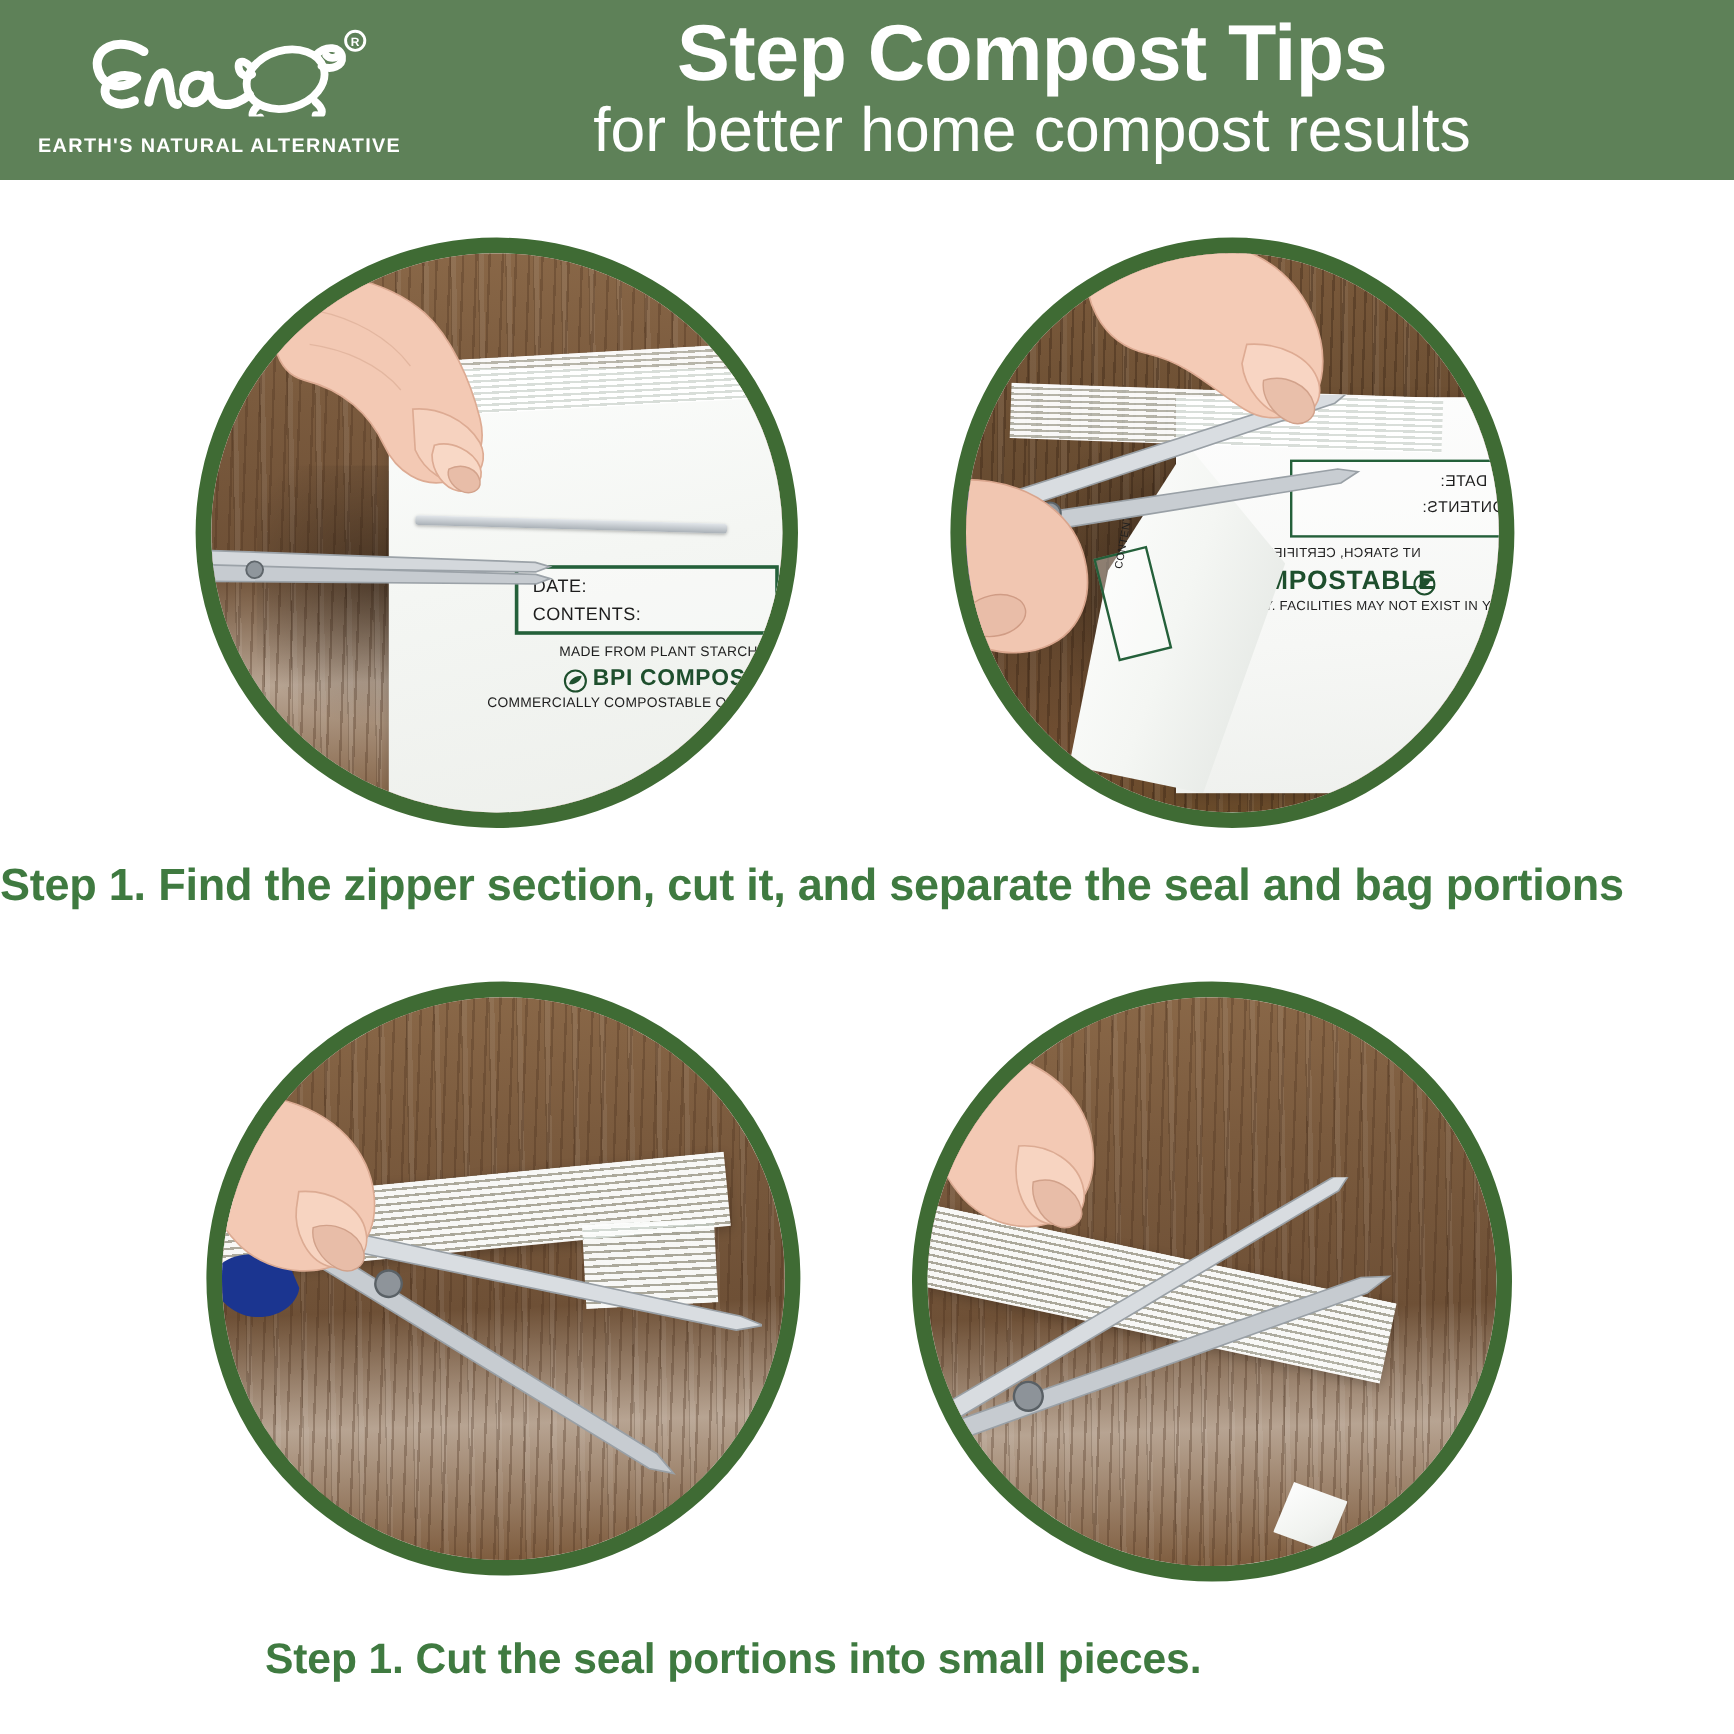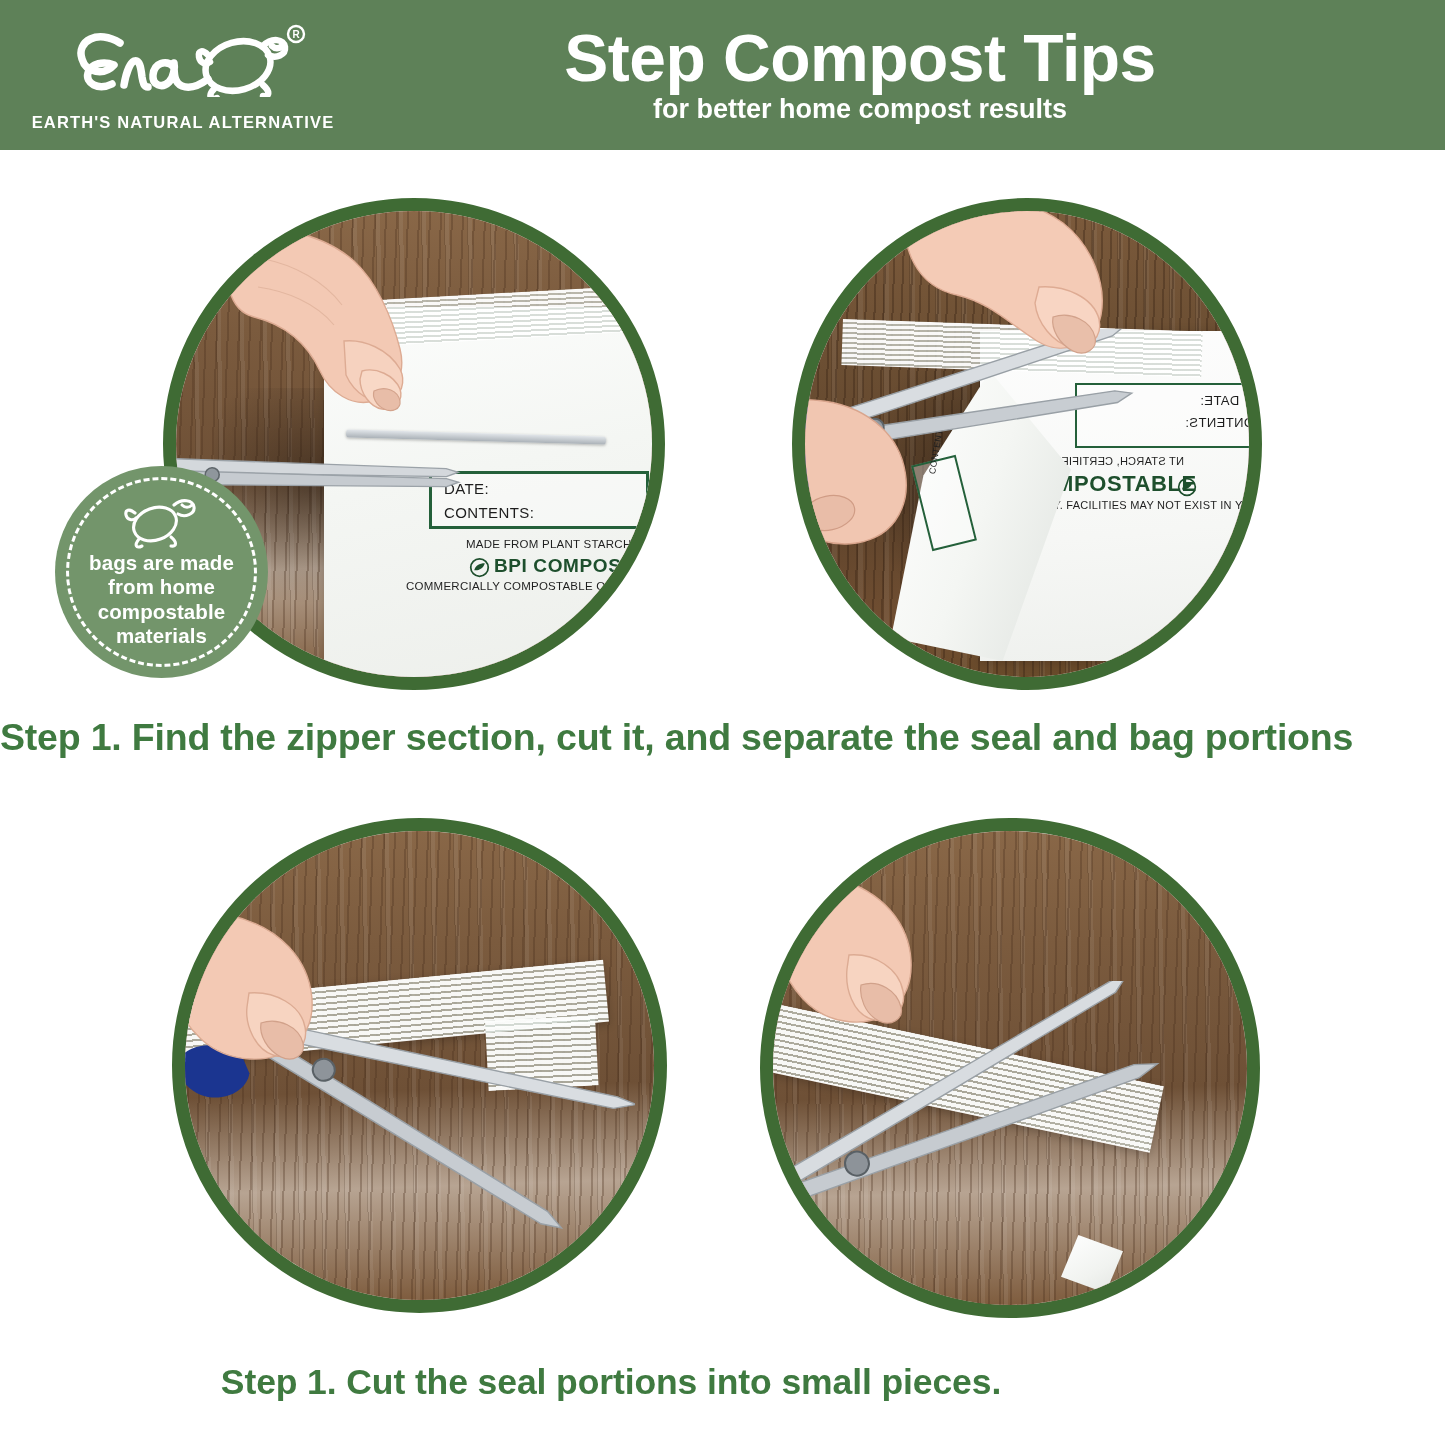--- a/index.html
+++ b/index.html
@@ -31,21 +31,21 @@
   .titles {
     position: absolute; left: 330px; top: 8px; width: 1060px; height: 134px;
     display: flex; flex-direction: column; align-items: center; justify-content: center;
   }
   .title-main {
     color: #ffffff; font-size: 66px; font-weight: 700; line-height: 1.0;
     letter-spacing: -0.5px; white-space: nowrap;
     font-family: "Liberation Sans", sans-serif;
   }
   .title-sub {
-    color: #ffffff; font-size: 27px; font-weight: 700; line-height: 1.15;
+    color: #ffffff; font-size: 52px; font-weight: 400; line-height: 1.15;
     white-space: nowrap; margin-top: 3px;
     font-family: "Liberation Sans", sans-serif;
   }
 
   
   .photo {
     position: absolute; border-radius: 50%; overflow: hidden;
     border: 13px solid #3F6B34; background: #ffffff;
   }
   .photo.p1 { left: 163px; top: 198px;  width: 502px; height: 492px; }
@@ -392,35 +392,17 @@
             <path d="M82 82 C 108 80, 132 96, 136 118 C 140 138, 122 152, 104 146
                      C 86 140, 78 116, 80 96 Z" fill="#f7d4c1"></path>
           </g>
           <path d="M94 112 C 112 106, 130 118, 134 134 C 137 146, 124 154, 112 148
                    C 98 141, 92 124, 94 112 Z" fill="#e8bda8" stroke="#d1a18a" stroke-width="1.2"></path>
         </svg>
       </div>
     </div>
   </div>
 
-  <div class="badge">
-    <div class="badge-dash"></div>
-    <div class="badge-turtle">
-      <svg viewBox="0 0 88 56" aria-hidden="true">
-        <g fill="none" stroke="#ffffff" stroke-width="3.1" stroke-linecap="round" stroke-linejoin="round">
-          <ellipse cx="38" cy="31" rx="22" ry="16" transform="rotate(-20 38 31)"></ellipse>
-          <path d="M18 20 C 12 15, 8 17, 9 22 C 10 27, 16 28, 19 25"></path>
-          <path d="M22 46 C 17 52, 19 56, 25 53"></path>
-          <path d="M54 44 C 60 49, 60 54, 54 53"></path>
-          <path d="M57 12 C 65 5, 76 7, 77 14 C 78 21, 68 25, 61 21"></path>
-          <path d="M65 12 C 68 15, 72 15, 75 12"></path>
-        </g>
-      </svg>
-    </div>
-    <div class="badge-text">
-      <span id="badge-text-target">bags are made<br>from home<br>compostable<br>materials</span>
-    </div>
-  </div>
 
   <div class="step step1">Step 1. Find the zipper section, cut it, and separate the seal and bag portions</div>
   <div class="step step2">Step 1. Cut the seal portions into small pieces.</div>
 
 </div>
 
 </body></html>

